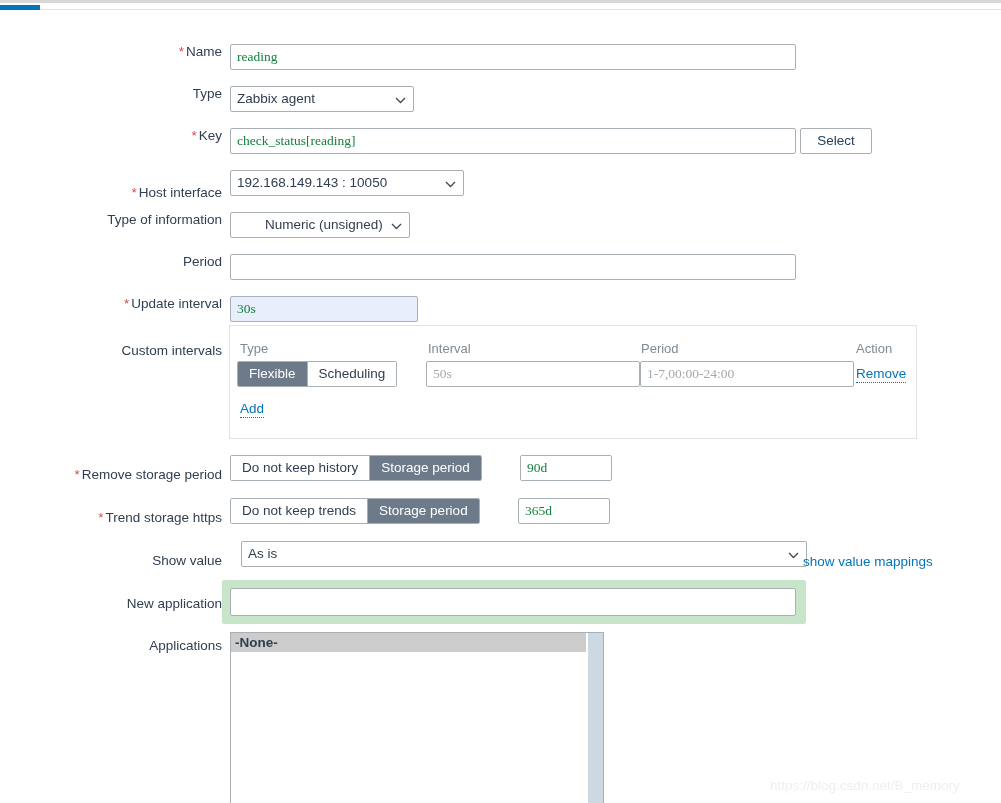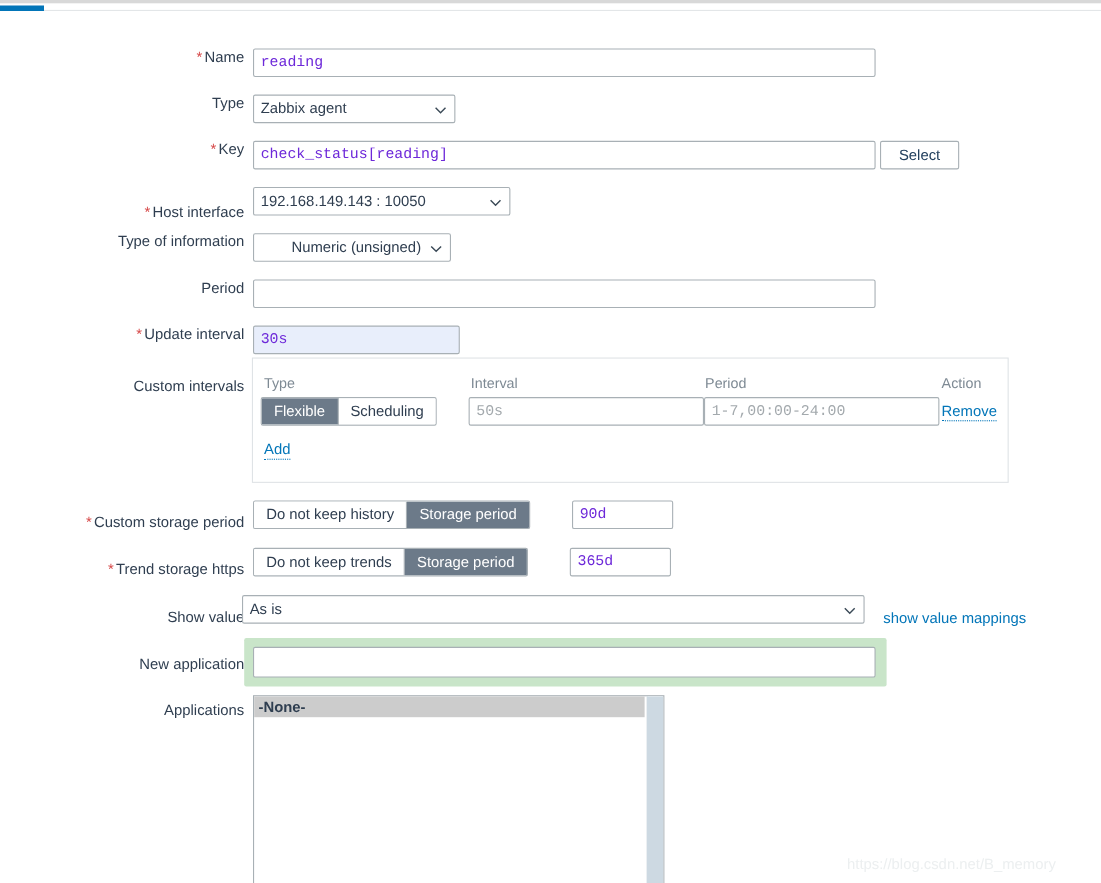--- a/index.html
+++ b/index.html
@@ -43,23 +43,23 @@
     white-space: nowrap;
   }
   .label .req { color: #d64949; margin-right: 2px; }
 
   
   .txt {
     position: absolute;
     height: 26px;
     border: 1px solid #a8b0b5;
     background: #ffffff;
-    font-family: Liberation Mono, monospace;
-    font-size: 13.5px;
-    color: #6d28d9;
+    font-family: Liberation Serif, serif;
+    font-size: 13.5px;
+    color: #15803d;
     padding: 0 6px;
     line-height: 24px;
     border-radius: 2px;
     outline: none;
   }
   .txt.focused { background: #e8eefb; }
   .txt::placeholder { color: #a3a9ad; }
 
   .sel {
     position: absolute;
@@ -266,40 +266,40 @@
 
       <input class="txt" style="left: 410px; top: 35px; width: 214px;" type="text" placeholder="1-7,00:00-24:00">
 
       <div class="lnk" style="left:626px; top:40px;">Remove</div>
 
       <div class="lnk" style="left:10px; top:75px;">Add</div>
     </div>
   </div>
 
   <div class="row">
-    <div class="label" style="left:0; top:455px;"><span class="req">*</span><span>Custom storage period</span></div>
+    <div class="label" style="left:0; top:455px;"><span class="req">*</span><span>Remove storage period</span></div>
     <div class="seg" style="left:230px; top:443px;">
       <div class="opt">Do not keep history</div>
       <div class="opt on">Storage period</div>
     </div>
     <input class="txt" style="left: 520px; top: 443px; width: 92px;" type="text" value="90d">
   </div>
 
   <div class="row">
     <div class="label" style="left:0; top:498px;"><span class="req">*</span><span>Trend storage https</span></div>
     <div class="seg" style="left:230px; top:486px;text-align:right;">
       <div class="opt">Do not keep trends</div>
       <div class="opt on">Storage period</div>
     </div>
     <input class="txt" style="left: 518px; top: 486px; width: 92px;" type="text" value="365d">
   </div>
 
   <div class="row">
     <div class="label" style="left:0; top:541px;"><span>Show value</span></div>
-    <div class="sel" style="left:220px; top:529px; width:566px;">
+    <div class="sel" style="left:241px; top:529px; width:566px;">
       <span>As is</span>
       <span class="chev">
         <svg width="11" height="7" viewBox="0 0 11 7">
             <path d="M1 1 L5.5 5.5 L10 1" stroke="#3b4a57" stroke-width="1.3" fill="none"></path>
           </svg>
       </span>
     </div>
     <div class="lnk plain" style="left:803px; top:542px;">show value mappings</div>
   </div>
 

